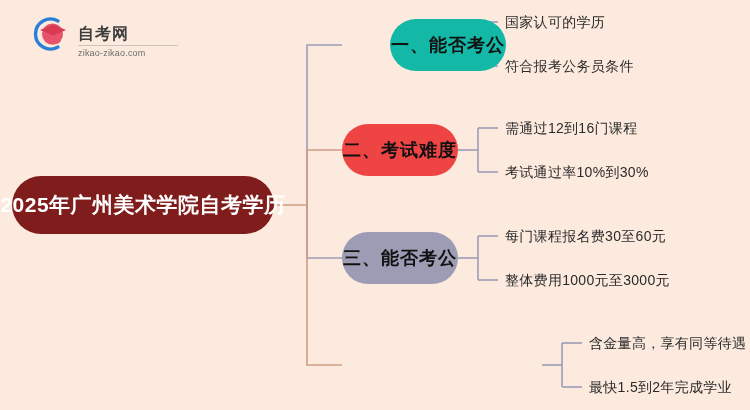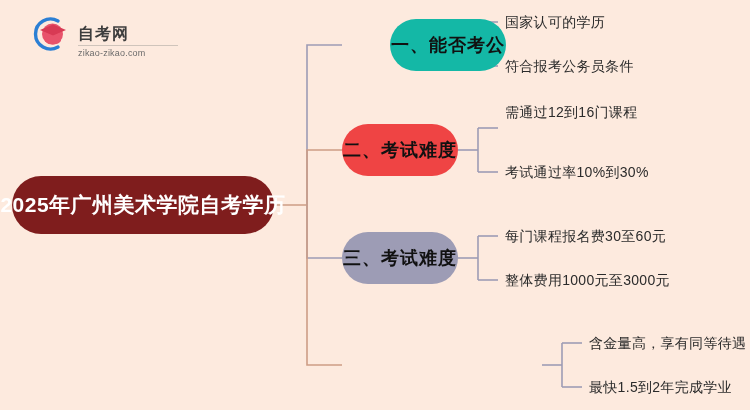--- a/index.html
+++ b/index.html
@@ -167,27 +167,27 @@
     <span>2025年广州美术学院自考学历</span>
   </div>
 
   <div class="node node-branch n1">
     <span>一、能否考公</span>
   </div>
   <div class="node node-branch n2">
     <span>二、考试难度</span>
   </div>
   <div class="node node-branch n3">
-    <span>三、考试难度</span>
+    <span>三、能否考公</span>
   </div>
 
   <div class="leaf" style="left:505px; top:14px;">国家认可的学历</div>
   <div class="leaf" style="left:505px; top:58px;">符合报考公务员条件</div>
 
-  <div class="leaf" style="left:505px; top:104px;">需通过12到16门课程</div>
+  <div class="leaf" style="left:505px; top:120px;">需通过12到16门课程</div>
   <div class="leaf" style="left:505px; top:164px;">考试通过率10%到30%</div>
 
   <div class="leaf" style="left:505px; top:228px;">每门课程报名费30至60元</div>
   <div class="leaf" style="left:505px; top:272px;">整体费用1000元至3000元</div>
 
   <div class="leaf" style="left:589px; top:335px;">含金量高，享有同等待遇</div>
   <div class="leaf" style="left:589px; top:379px;">最快1.5到2年完成学业</div>
 
 </div>
 

